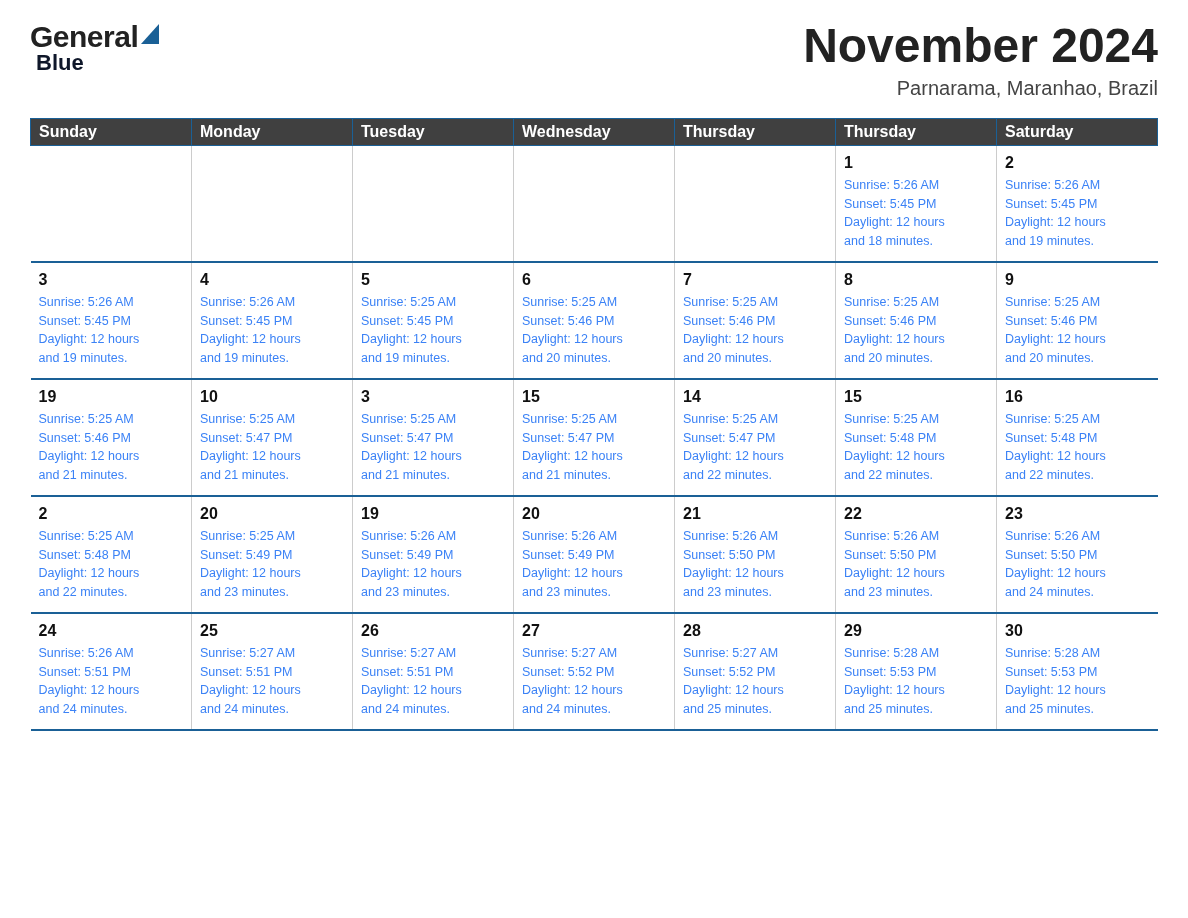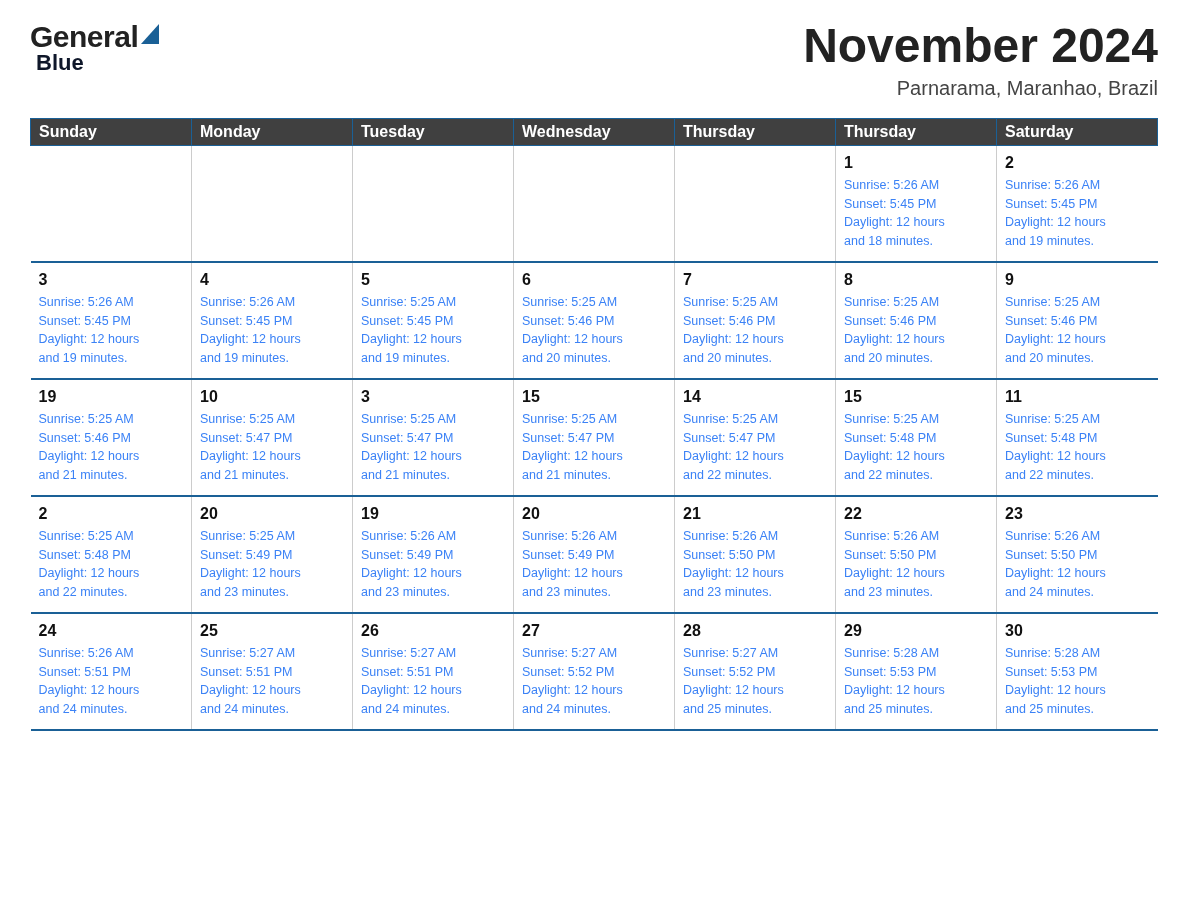--- a/index.html
+++ b/index.html
@@ -210,21 +210,21 @@
         </td>
         <td>
           <span class="day-number">14</span>
           <div class="day-info">Sunrise: 5:25 AM<br>Sunset: 5:47 PM<br>Daylight: 12 hours<br>and 22 minutes.</div>
         </td>
         <td>
           <span class="day-number">15</span>
           <div class="day-info">Sunrise: 5:25 AM<br>Sunset: 5:48 PM<br>Daylight: 12 hours<br>and 22 minutes.</div>
         </td>
         <td>
-          <span class="day-number">11</span>
+          <span class="day-number">16</span>
           <div class="day-info">Sunrise: 5:25 AM<br>Sunset: 5:48 PM<br>Daylight: 12 hours<br>and 22 minutes.</div>
         </td>
       </tr>
       <tr>
         <td>
           <span class="day-number">2</span>
           <div class="day-info">Sunrise: 5:25 AM<br>Sunset: 5:48 PM<br>Daylight: 12 hours<br>and 22 minutes.</div>
         </td>
         <td>
           <span class="day-number">20</span>

